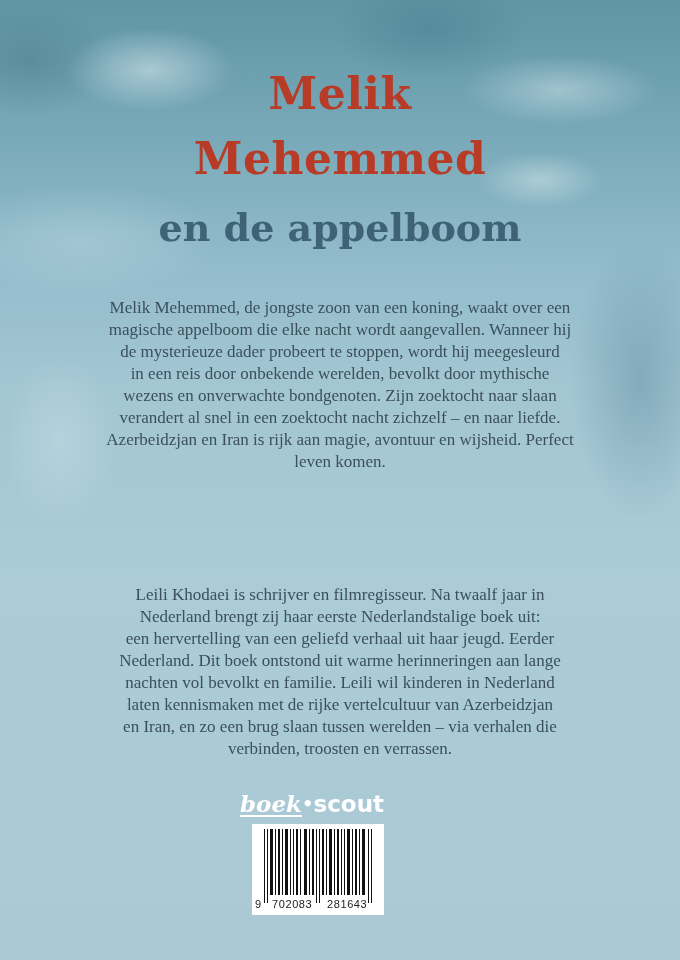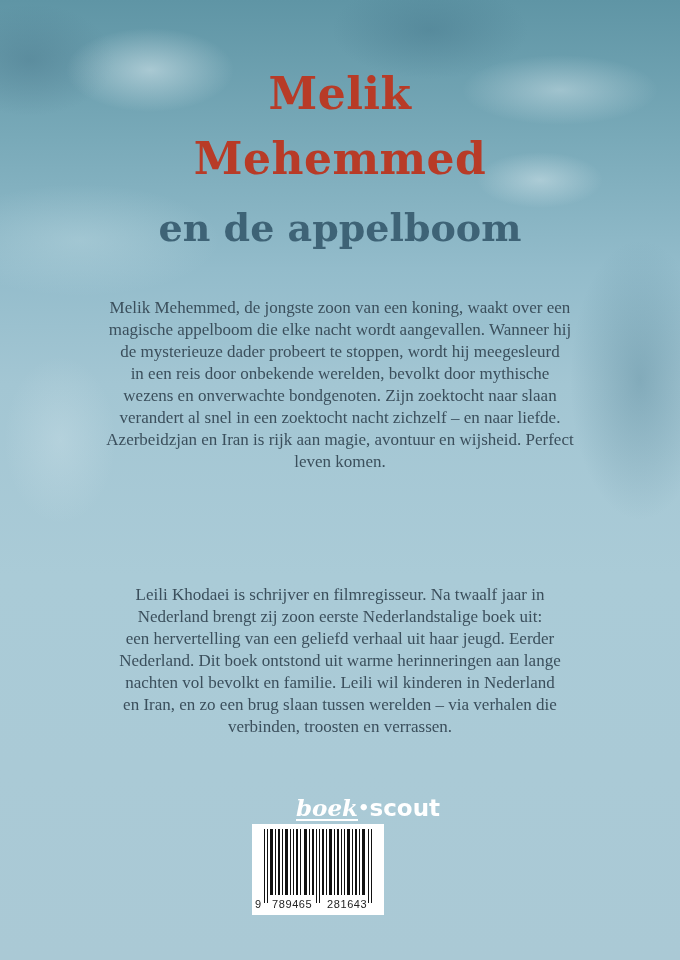--- a/index.html
+++ b/index.html
@@ -34,22 +34,22 @@
   }
   .blurb {
     position: absolute; left: 70px; width: 540px; text-align: center;
     color: #3b4f5c; font-size: 17px; line-height: 22px;
     font-family: "Liberation Serif", "DejaVu Serif", serif;
   }
   .blurb .line { display: block; white-space: nowrap; }
   #p1 { top: 297px; }
   #p2 { top: 552px; margin-top: 32px; }
   .logo {
-    position: absolute; left: 240px; width: 200px; top: 790px; text-align: right;
-    color: #ffffff; font-size: 23px; font-weight: bold; line-height: 36px;
+    position: absolute; left: 240px; width: 200px; top: 790px; text-align: left;
+    color: #ffffff; font-size: 23px; font-weight: bold; line-height: 28px;
     font-family: "DejaVu Sans", "Liberation Sans", sans-serif;
   }
   .logo .boek { font-style: italic; font-family: "DejaVu Serif", serif; font-weight: bold; }
   .logo .boek u { text-decoration: underline; text-decoration-thickness: 2px; text-underline-offset: 3px; }
   .logo .dot { font-size: 18px; vertical-align: 2px; }
   .barcode {
     position: absolute; left: 252px; top: 824px; width: 132px; height: 91px;
     background: #ffffff;
   }
   .bars { position: absolute; left: 12px; top: 5px; width: 110px; height: 72px; }
@@ -76,24 +76,25 @@
     <span class="line">de mysterieuze dader probeert te stoppen, wordt hij meegesleurd</span>
     <span class="line">in een reis door onbekende werelden, bevolkt door mythische</span>
     <span class="line">wezens en onverwachte bondgenoten. Zijn zoektocht naar slaan</span>
     <span class="line">verandert al snel in een zoektocht nacht zichzelf – en naar liefde.</span>
     <span class="line">Azerbeidzjan en Iran is rijk aan magie, avontuur en wijsheid. Perfect</span>
     <span class="line">leven komen.</span>
   </div>
 
   <div class="blurb" id="p2">
     <span class="line">Leili Khodaei is schrijver en filmregisseur. Na twaalf jaar in</span>
-    <span class="line">Nederland brengt zij zoon eerste Nederlandstalige boek uit:</span>
+    <span class="line">Nederland brengt zij haar eerste Nederlandstalige boek uit:</span>
     <span class="line">een hervertelling van een geliefd verhaal uit haar jeugd. Eerder</span>
     <span class="line">Nederland. Dit boek ontstond uit warme herinneringen aan lange</span>
     <span class="line">nachten vol bevolkt en familie. Leili wil kinderen in Nederland</span>
+    <span class="line">laten kennismaken met de rijke vertelcultuur van Azerbeidzjan</span>
     <span class="line">en Iran, en zo een brug slaan tussen werelden – via verhalen die</span>
     <span class="line">verbinden, troosten en verrassen.</span>
   </div>
 
   <div class="logo">
     <span class="boek"><u>boek</u></span><span class="dot">•</span><span>scout</span>
   </div>
 
   <div class="barcode">
     <div class="bars">
@@ -122,17 +123,17 @@
       <span style="left:80px;width:1px"></span>
         <span style="left:83px;width:3px"></span>
       <span style="left:88px;width:1px"></span>
         <span style="left:91px;width:2px"></span>
       <span style="left:95px;width:1px"></span>
         <span style="left:98px;width:3px"></span>
       <span class="g" style="left:104px;width:1px"></span>
         <span class="g" style="left:107px;width:1px"></span>
     </div>
     <span class="isbn" id="i1">9</span>
-    <span class="isbn" id="i2">789465</span>
+    <span class="isbn" id="i2">702083</span>
     <span class="isbn" id="i3">281643</span>
   </div>
 
 </div>
 
 </body></html>

